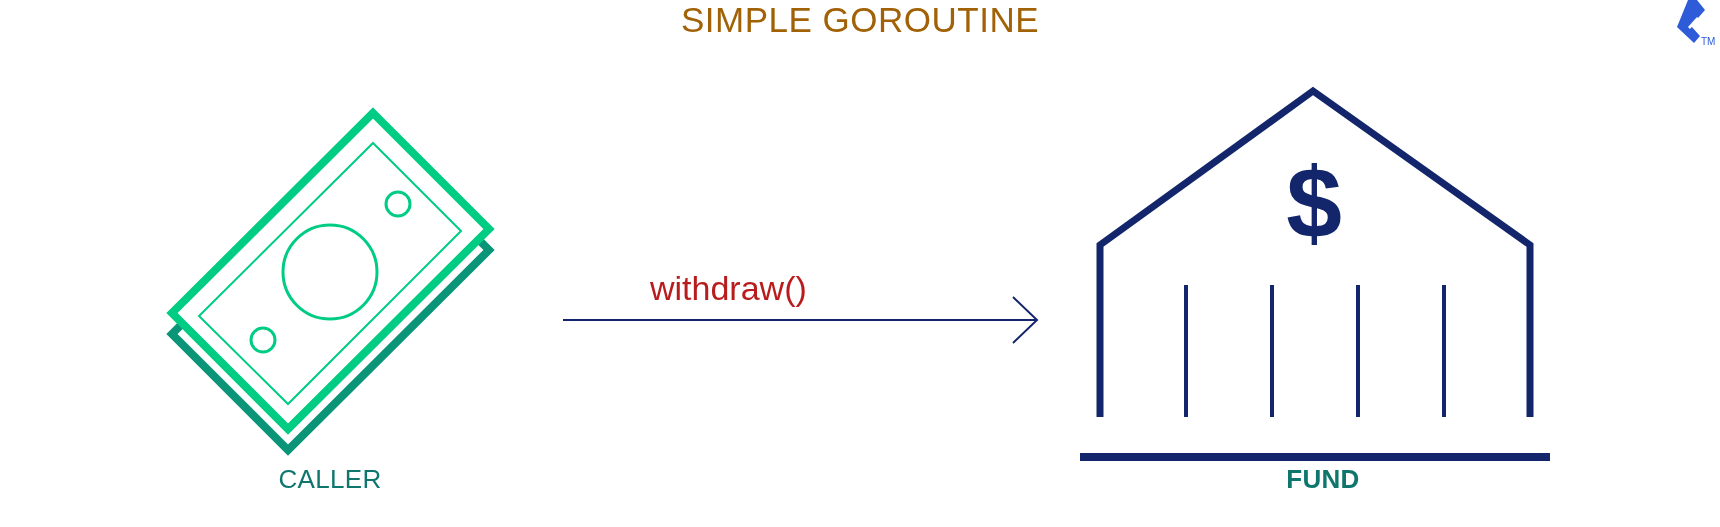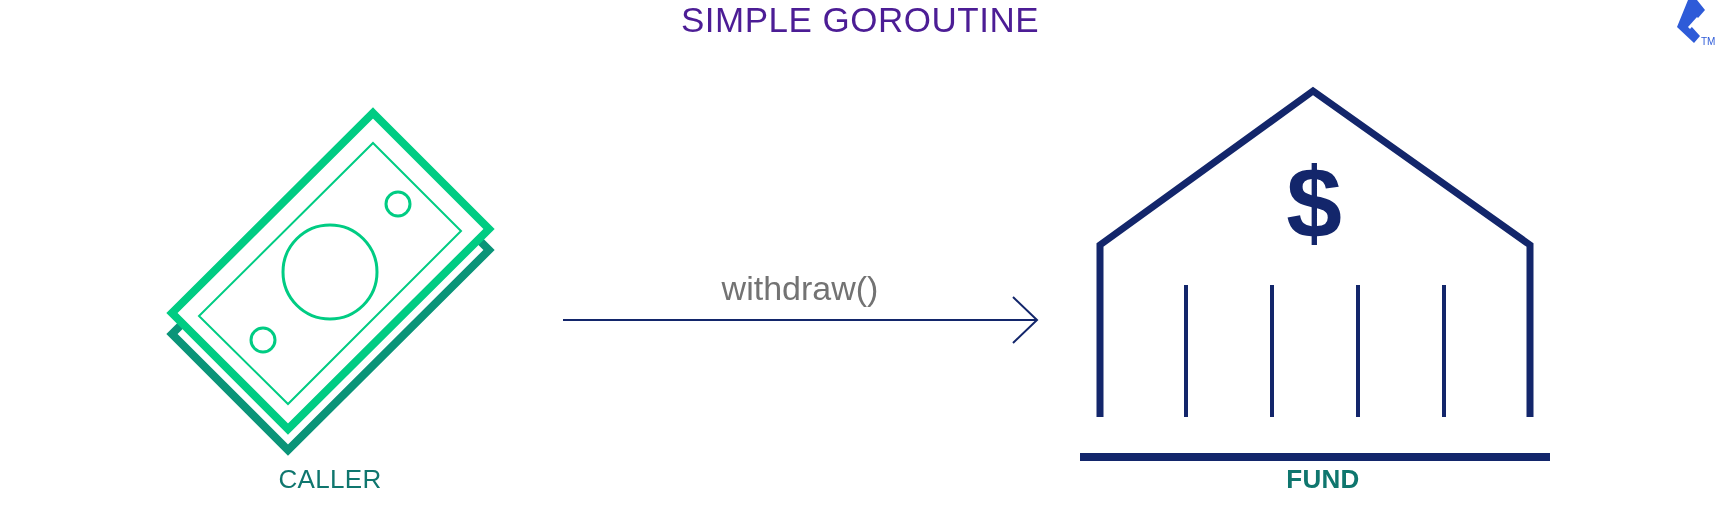--- a/index.html
+++ b/index.html
@@ -23,44 +23,44 @@
     }
     .title {
       position: absolute;
       left: 0;
       top: 0;
       width: 1720px;
       text-align: center;
       font-size: 35px;
       line-height: 40px;
       letter-spacing: 0.5px;
-      color: #4c1d95;
+      color: #a16207;
       font-weight: normal;
     }
     .label {
       position: absolute;
       top: 464px;
       font-size: 26px;
       line-height: 30px;
       color: #0f766e;
       text-align: center;
       width: 200px;
       letter-spacing: 0.3px;
     }
     .label.caller { left: 230px; }
     .label.fund { left: 1223px; font-weight: bold; }
     .call-label {
       position: absolute;
       left: 650px;
       top: 268px;
       width: 300px;
-      text-align: center;
+      text-align: left;
       font-size: 34px;
       line-height: 40px;
-      color: #737373;
+      color: #b91c1c;
     }
     .dollar {
       position: absolute;
       left: 1254px;
       top: 148px;
       width: 120px;
       text-align: center;
       font-size: 100px;
       line-height: 110px;
       font-weight: bold;

